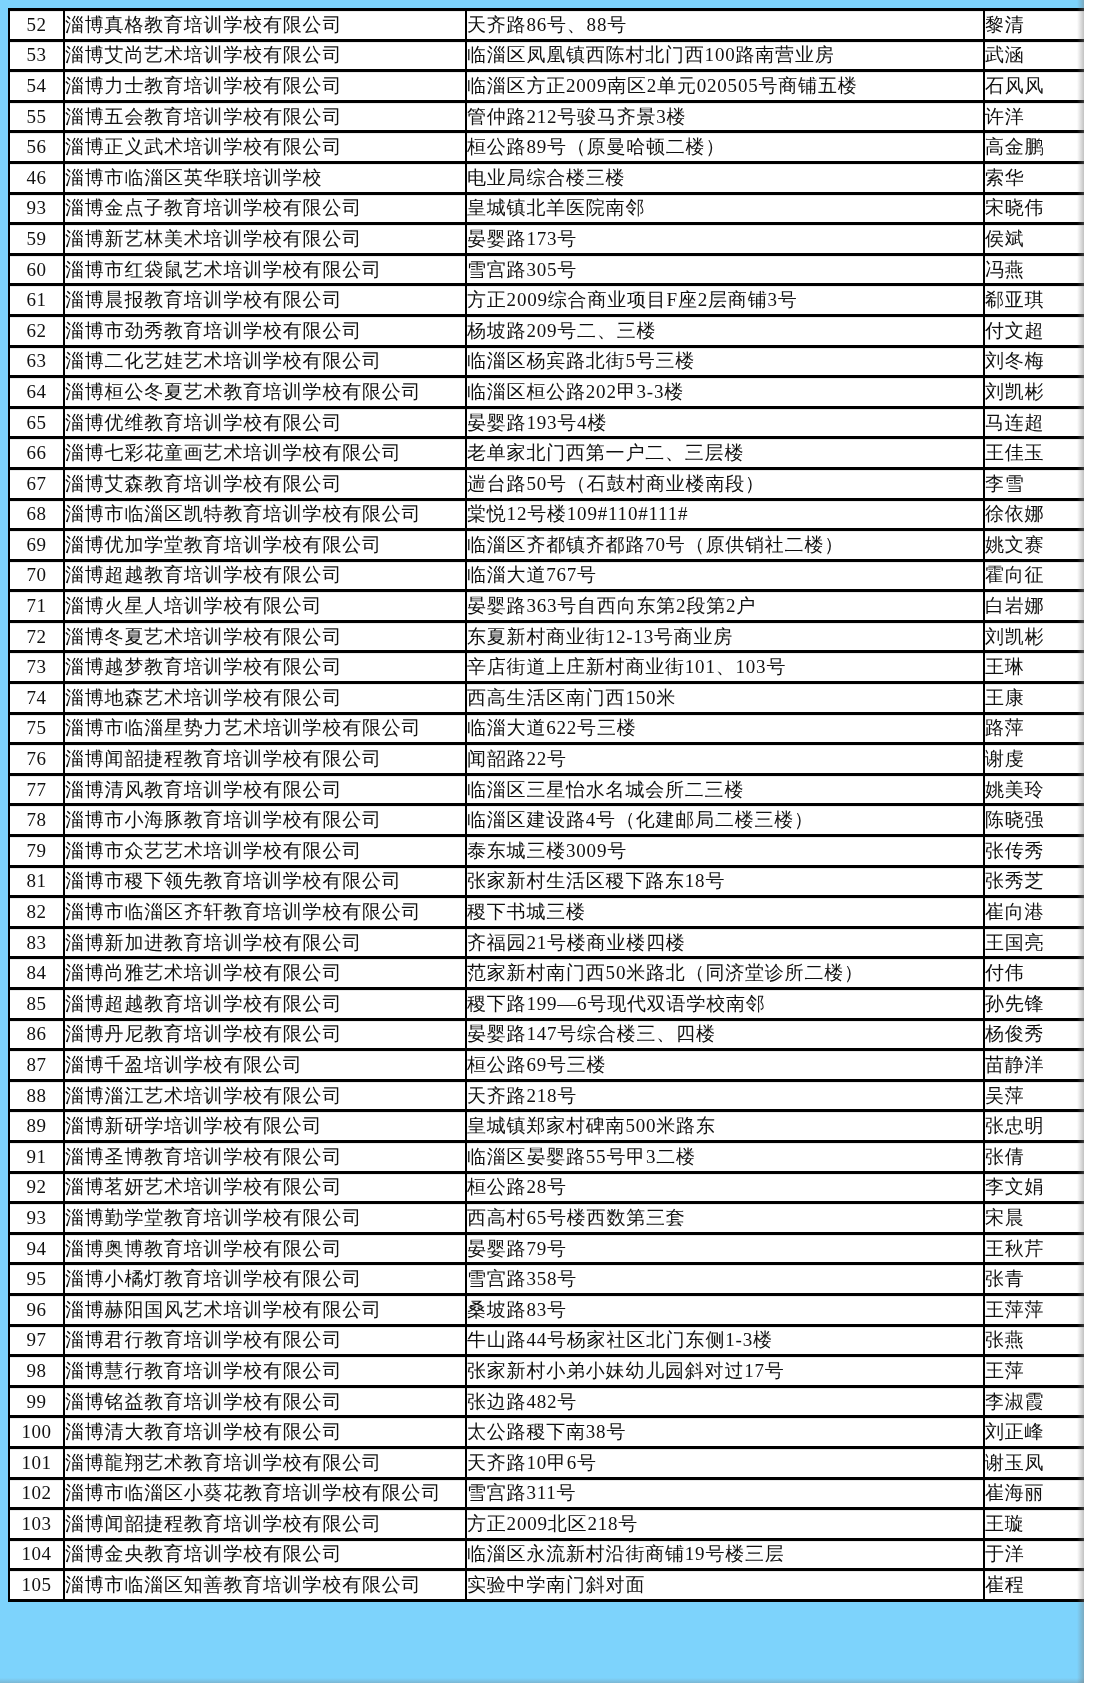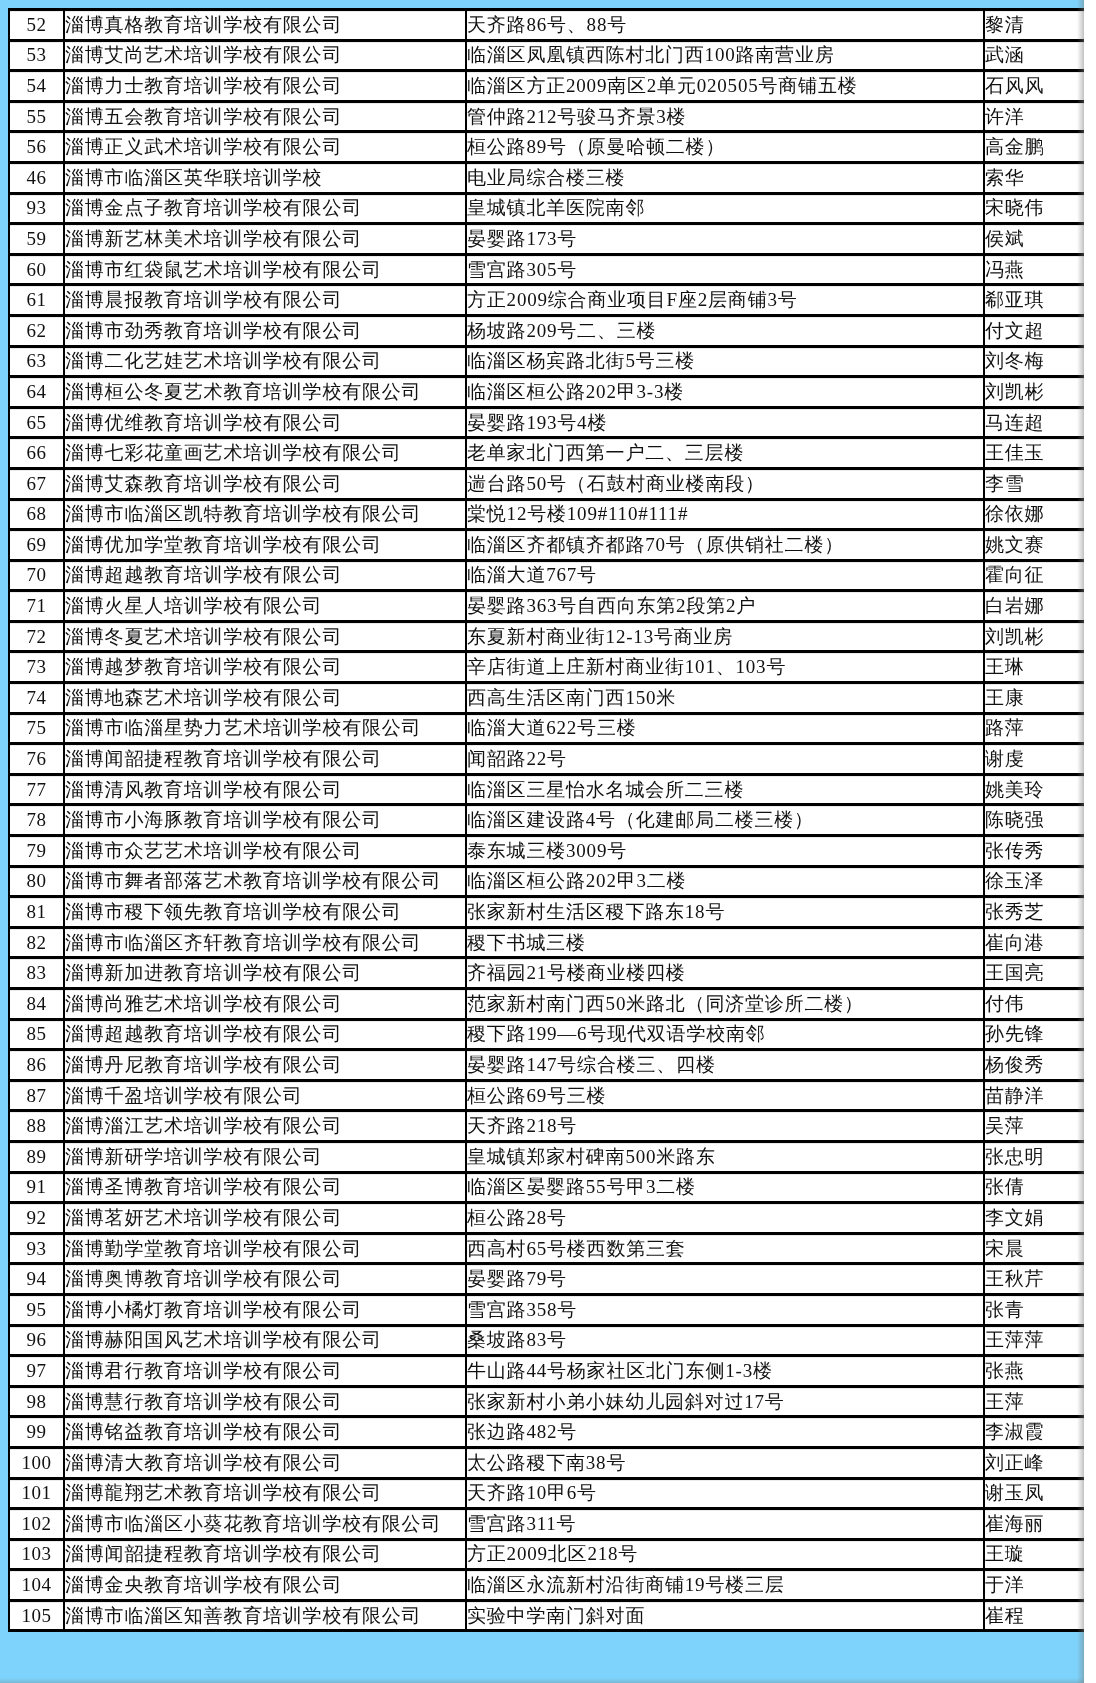--- a/index.html
+++ b/index.html
@@ -273,26 +273,20 @@
     <td class="cell-contact">陈晓强</td>
   </tr>
 
   <tr>
     <td class="cell-no">79</td>
     <td class="cell-name">淄博市众艺艺术培训学校有限公司</td>
     <td class="cell-addr">泰东城三楼3009号</td>
     <td class="cell-contact">张传秀</td>
   </tr>
 
-  <tr>
-    <td class="cell-no">80</td>
-    <td class="cell-name">淄博市舞者部落艺术教育培训学校有限公司</td>
-    <td class="cell-addr">临淄区桓公路202甲3二楼</td>
-    <td class="cell-contact">徐玉泽</td>
-  </tr>
 
   <tr>
     <td class="cell-no">81</td>
     <td class="cell-name">淄博市稷下领先教育培训学校有限公司</td>
     <td class="cell-addr">张家新村生活区稷下路东18号</td>
     <td class="cell-contact">张秀芝</td>
   </tr>
 
   <tr>
     <td class="cell-no">82</td>

